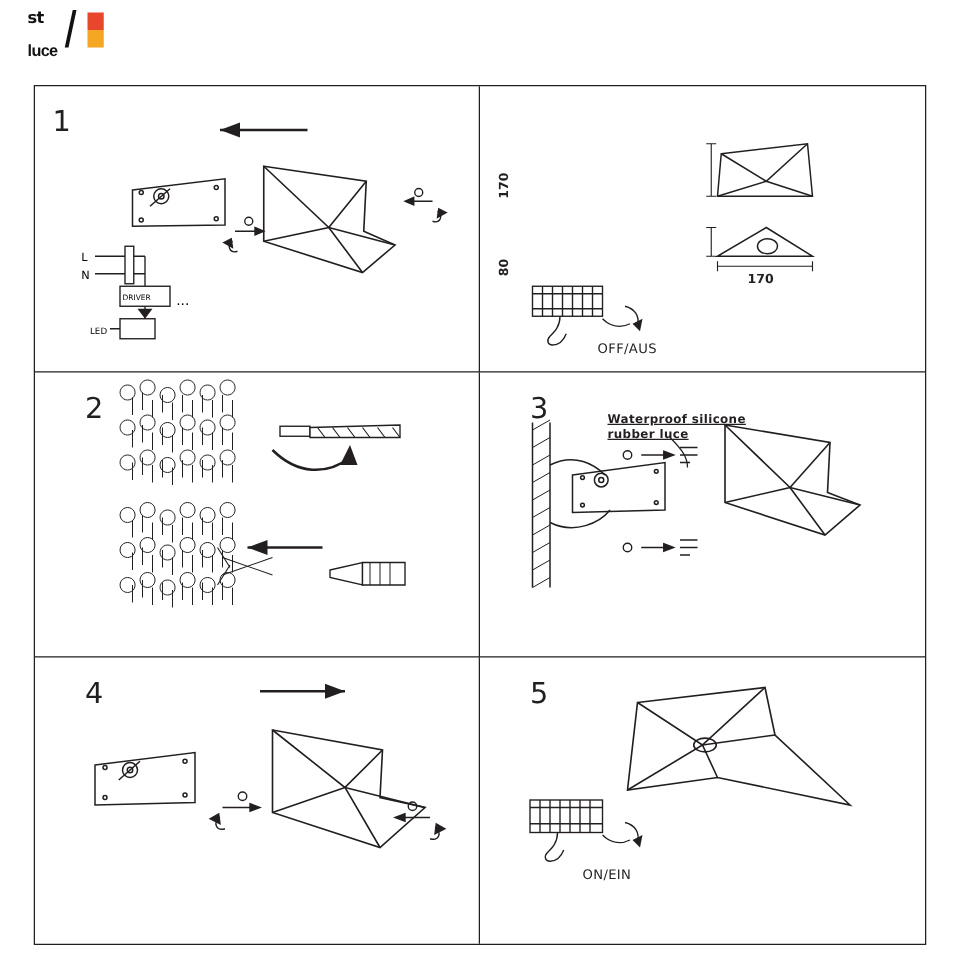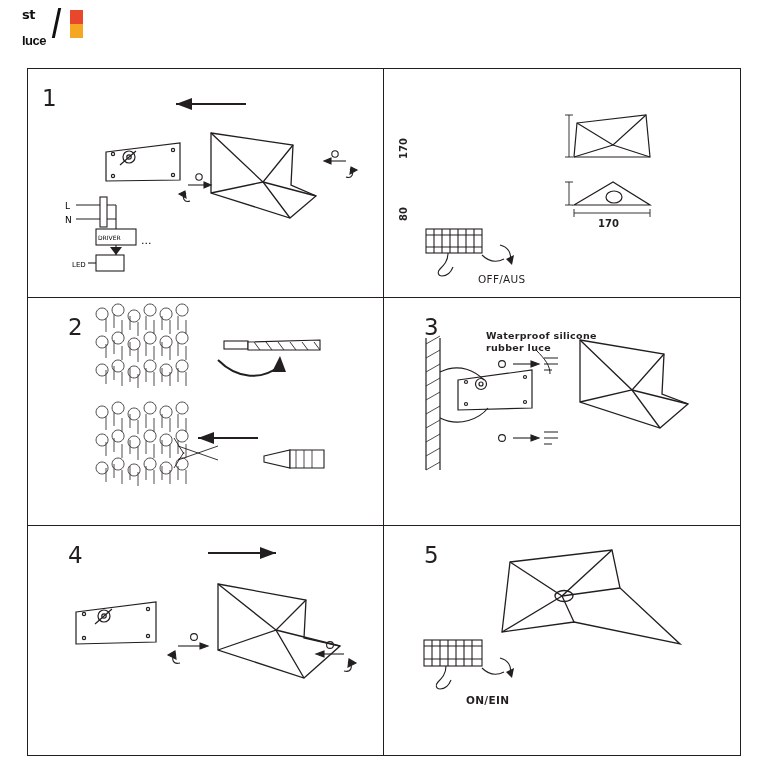--- a/index.html
+++ b/index.html
@@ -243,21 +243,21 @@
           <path d="M268,152 l0,18 M276,152 l0,18 M284,152 l0,18" stroke-width="0.8"></path>
           <path d="M150,148 l40,14 M150,162 l40,-14" stroke-width="0.9"></path>
           <path d="M146,140 l10,16 M146,170 l10,-16" stroke-width="0.9"></path>
         </g>
       </svg>
     </div>
 
     <div class="cell c4">
       <div class="step-num s2">3</div>
 
-      <div class="cap cap-b" style="left:102px;top:32px;">
+      <div class="cap cap-b" style="left:102px;top:32px;text-decoration:underline;">
         <span>Waterproof silicone</span><br>
         <span>rubber luce</span>
       </div>
 
       <svg class="sv" width="357" height="229" viewBox="0 0 357 229">
 
         <g stroke="#231f20" stroke-width="1.2" fill="none">
           <line x1="42" y1="40" x2="42" y2="172"></line>
           <line x1="56" y1="40" x2="56" y2="172"></line>
           <path d="M42,46 l14,-8 M42,60 l14,-8 M42,74 l14,-8 M42,88 l14,-8 M42,102 l14,-8 M42,116 l14,-8 M42,130 l14,-8 M42,144 l14,-8 M42,158 l14,-8 M42,172 l14,-8" stroke-width="0.8"></path>
@@ -368,17 +368,17 @@
           <line x1="88" y1="114" x2="88" y2="140"></line>
         </g>
         <g fill="none" stroke="#231f20" stroke-width="1.1">
           <path d="M98,142 c6,6 14,8 22,4"></path>
           <path d="M116,132 c8,2 12,8 10,16"></path>
           <polygon points="122,146 130,142 128,152" fill="#231f20" stroke="none"></polygon>
           <path d="M62,140 c0,8 -4,12 -8,16 c-3,3 -2,7 2,7 c5,0 9,-4 11,-9"></path>
         </g>
       </svg>
 
-      <div class="cap" style="left:82px;top:168px;font-weight:bold;">ON/EIN</div>
+      <div class="cap" style="left:82px;top:168px;">ON/EIN</div>
     </div>
 
   </div>
 </div>
 
 </body></html>

